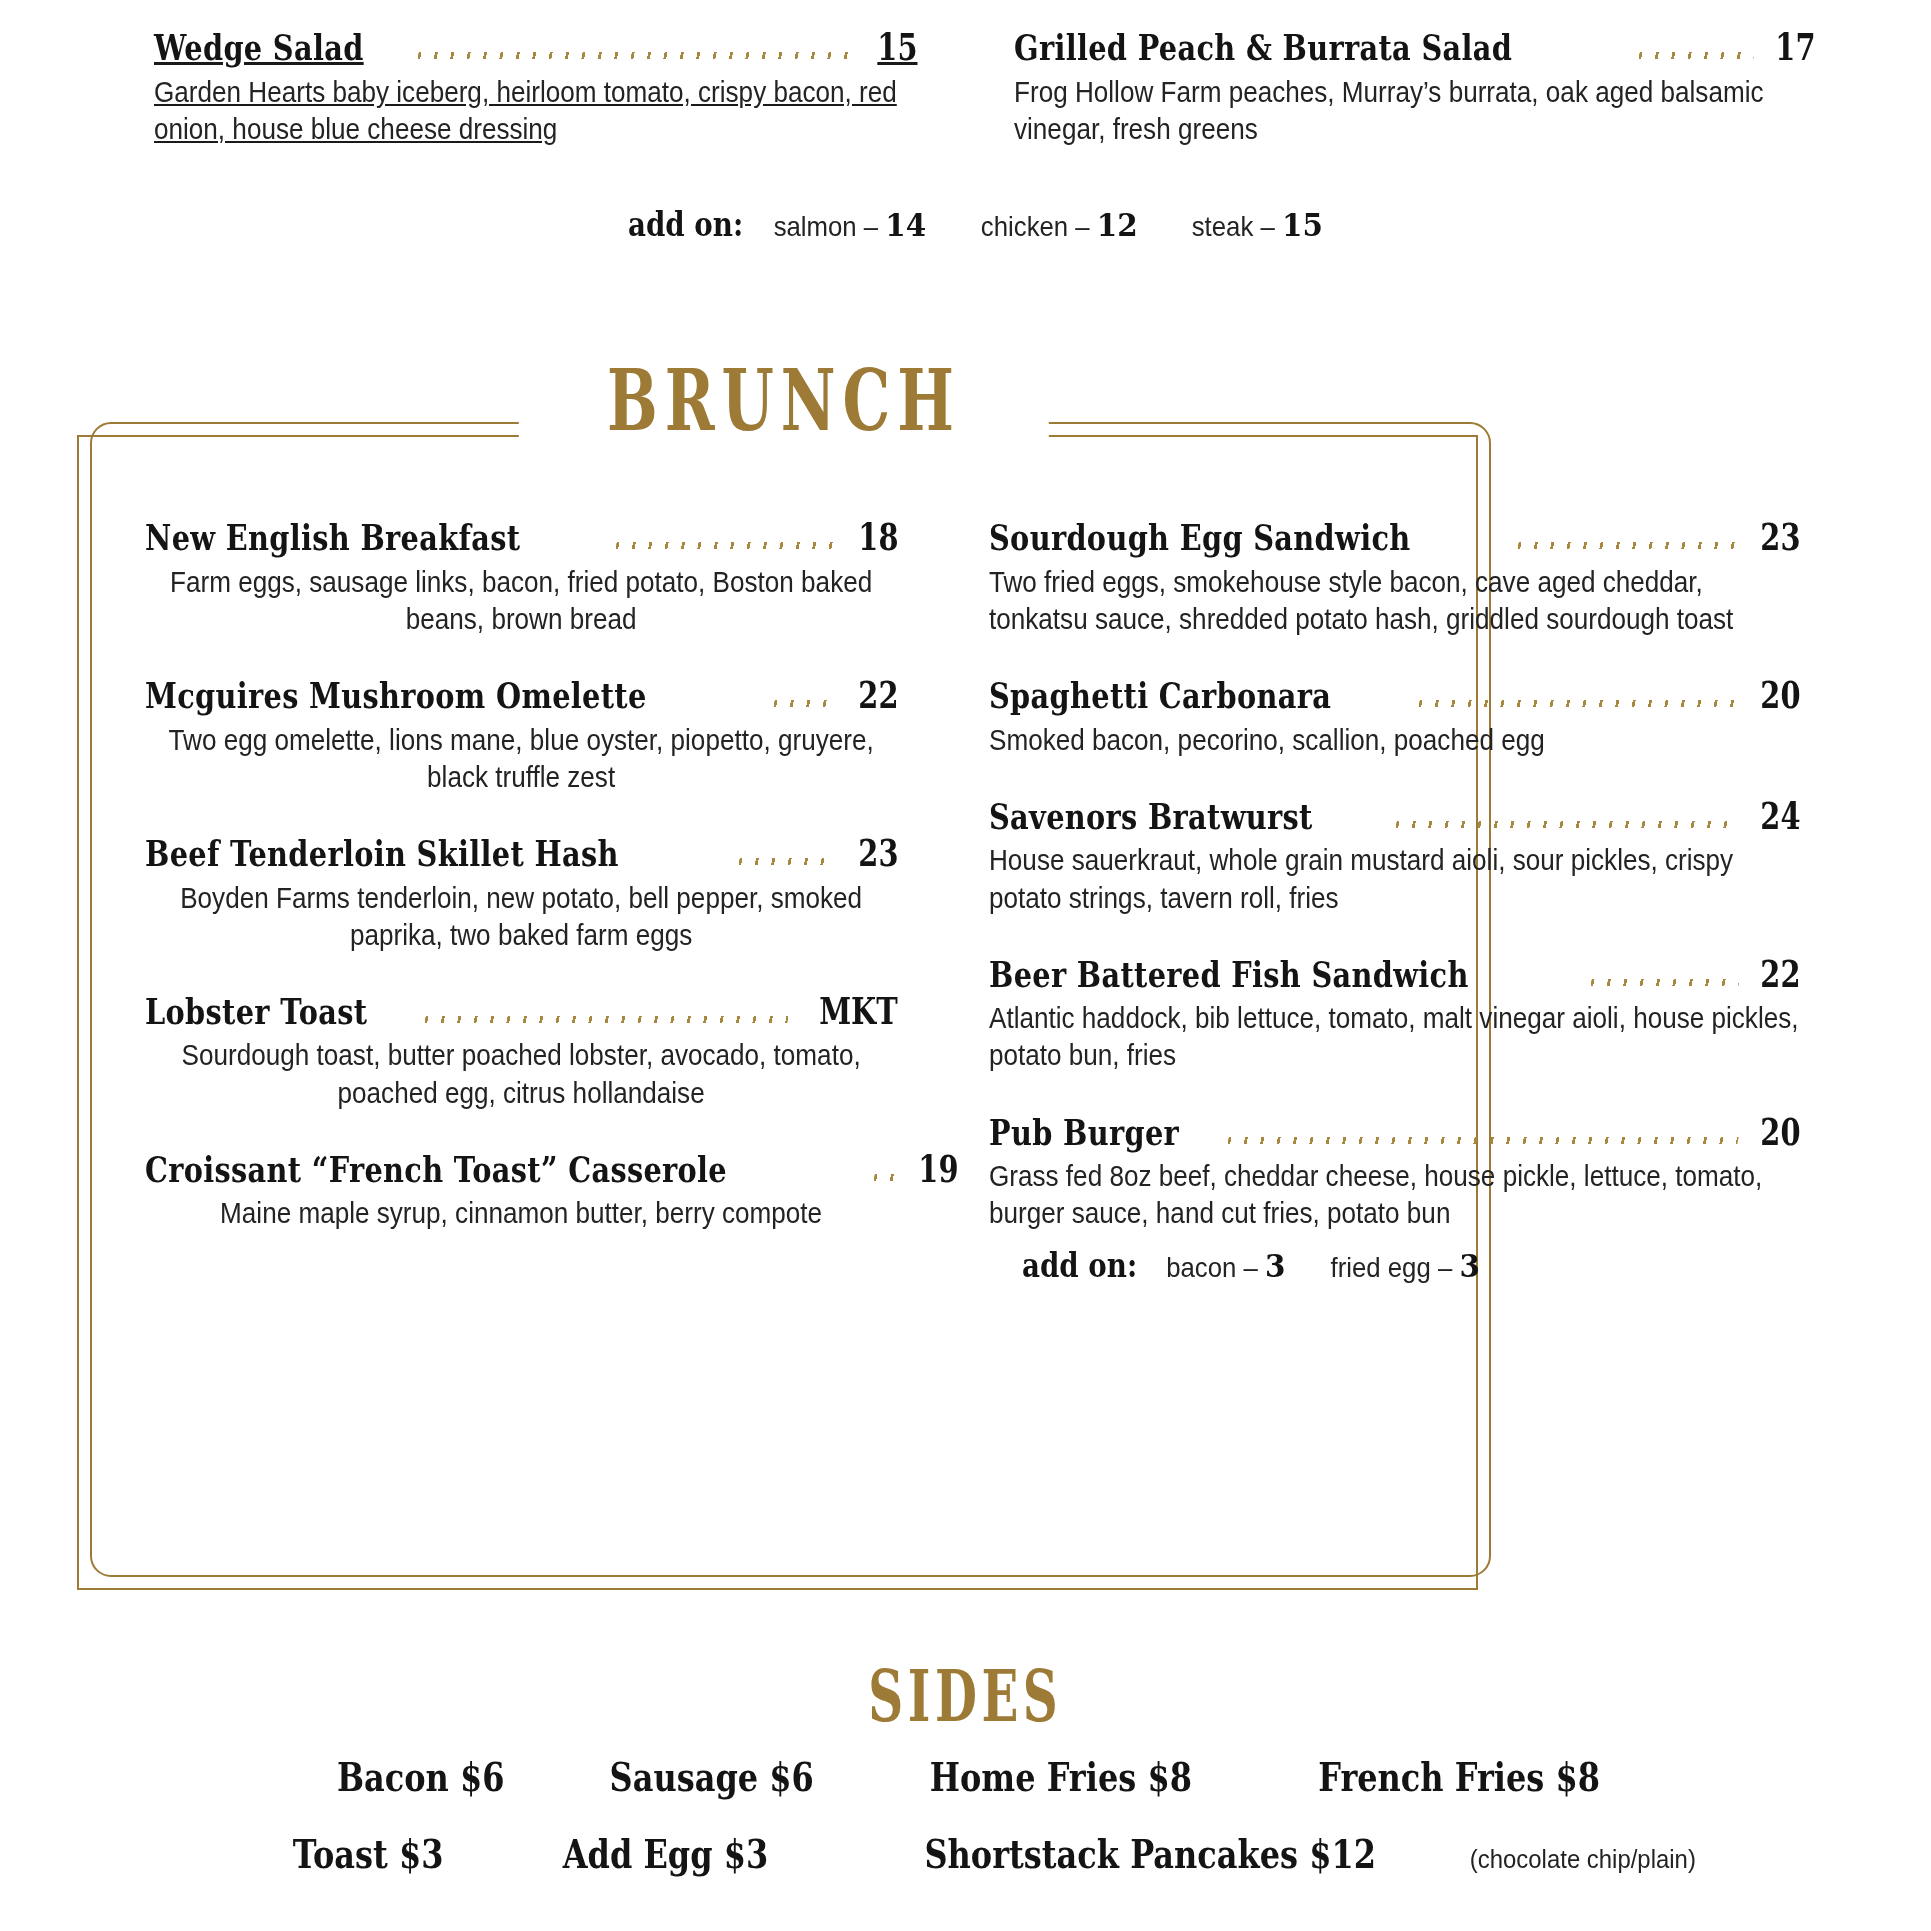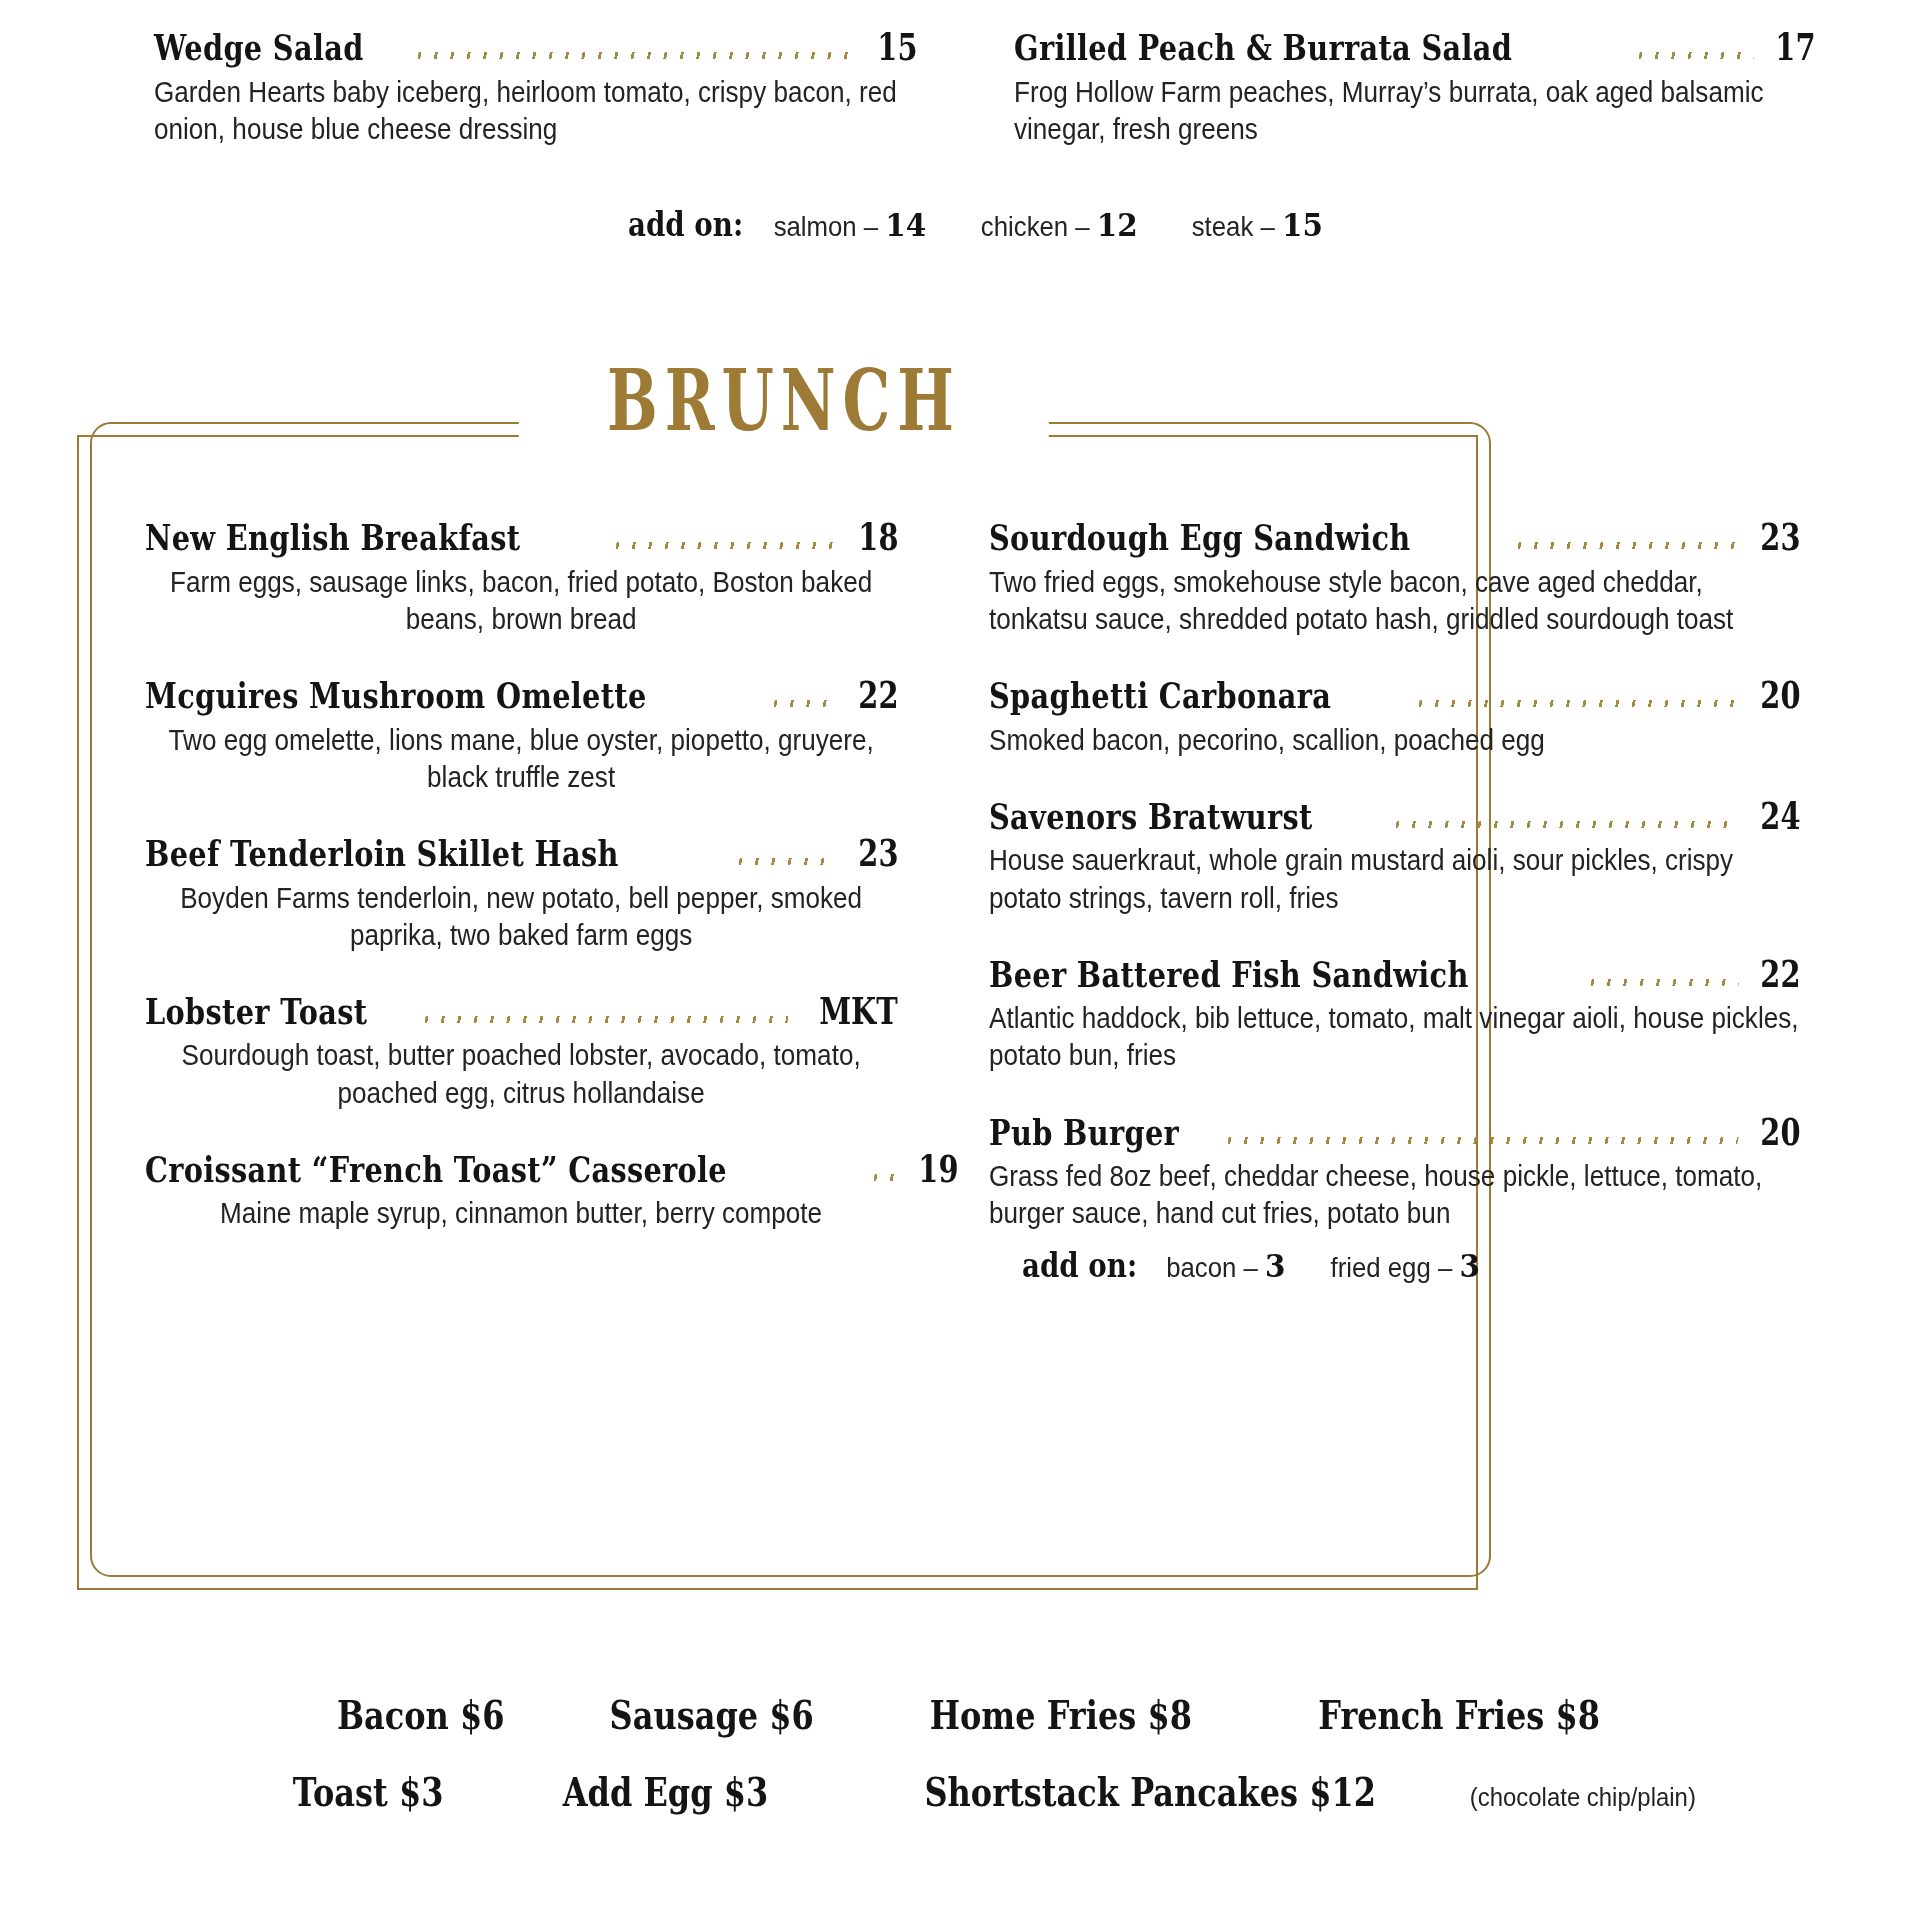--- a/index.html
+++ b/index.html
@@ -131,21 +131,21 @@
     position: absolute;
     left: 0; right: 0;
     top: 205px;
     display: flex;
     justify-content: center;
   }
   #salad-addon .addon-opt { margin-right: 41px; }
   #salad-addon .addon-opt:last-child { margin-right: 0; }
 
   
-  #salads-left  { position: absolute; left: 154px;  top: 29px; width: 763px; }
+  #salads-left  { position: absolute; left: 154px;  top: 29px; width: 763px; text-decoration: underline; }
   #salads-right { position: absolute; left: 1014px; top: 29px; width: 801px; }
 
   
   #brunch-box {
     position: absolute;
     left: 77px;
     top: 422px;
     width: 1414px;
     height: 1168px;
   }
@@ -383,20 +383,23 @@
           <span class="addon-label">add on:</span>
           <span class="addon-opt"><span>bacon –</span> <span class="p">3</span></span>
           <span class="addon-opt"><span>fried egg –</span> <span class="p">3</span></span>
         </div>
       </div>
 
     </div>
   </div>
 
   <div id="sides">
+    <div>
+      <span id="sides-title">SIDES</span>
+    </div>
 
     <div class="sides-row">
       <span class="side-item">Bacon $6</span>
       <span class="side-item">Sausage $6</span>
       <span class="side-item">Home Fries $8</span>
       <span class="side-item">French Fries $8</span>
     </div>
 
     <div class="sides-row row2">
       <span class="side-item">Toast $3</span>

